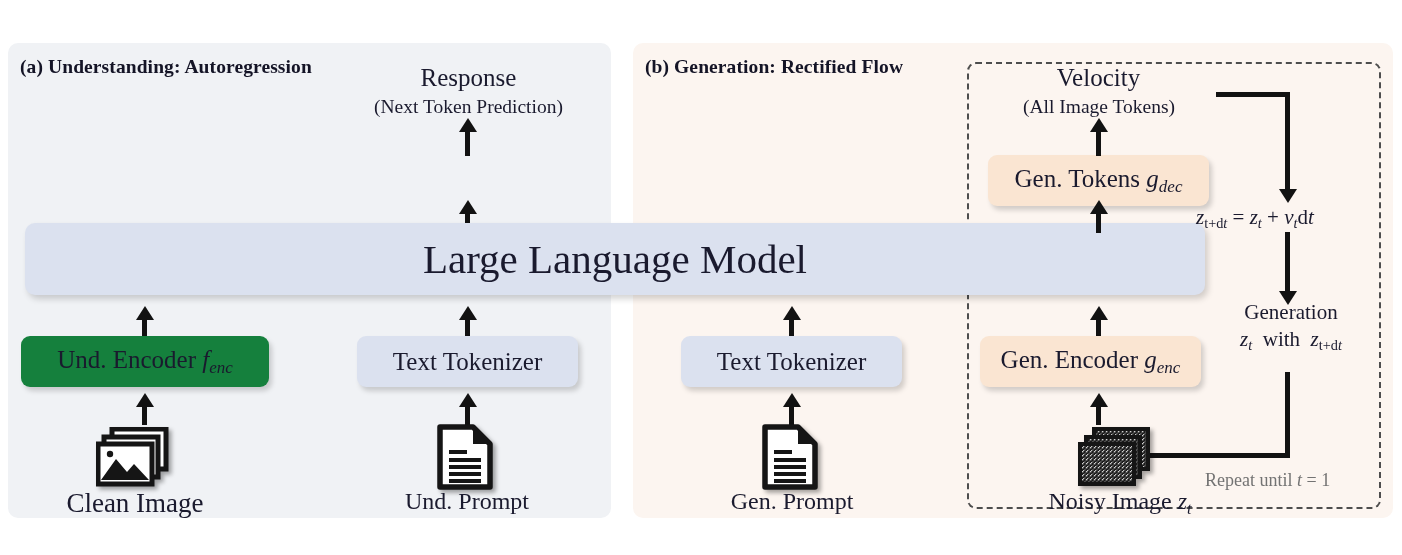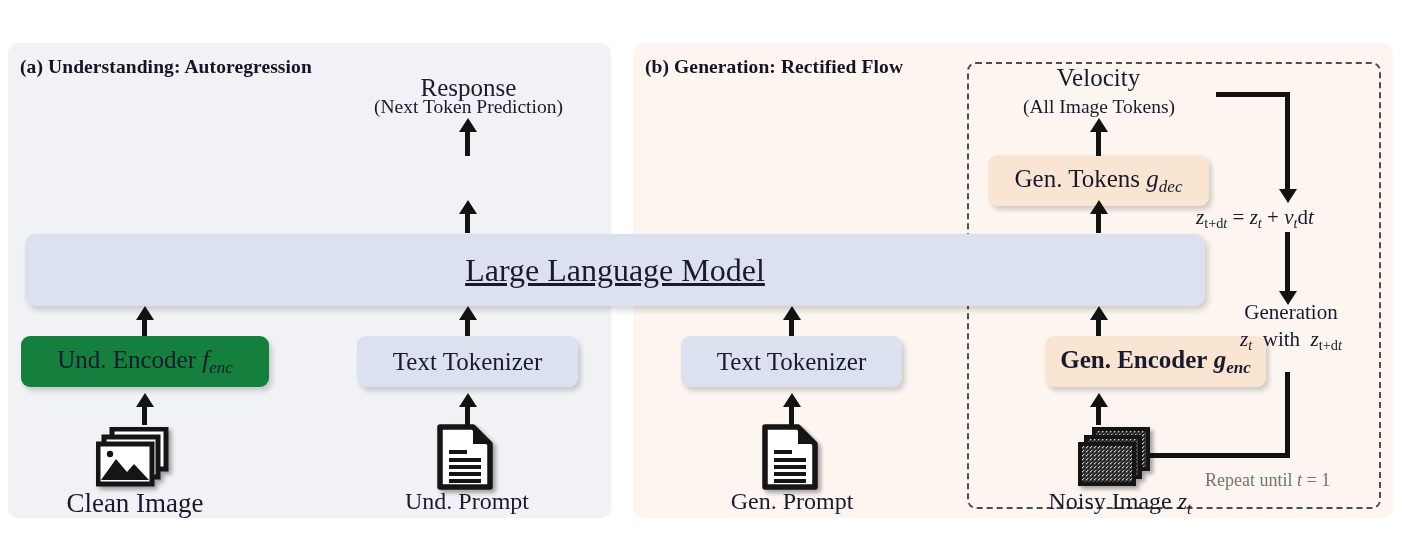--- a/index.html
+++ b/index.html
@@ -22,34 +22,34 @@
               border:2.2px dashed #4d4d4d;border-radius:9px;background:transparent;}
 
   
   .node{position:absolute;border-radius:9px;display:flex;align-items:center;
         justify-content:center;box-shadow:3px 4px 5px rgba(0,0,0,.17);
         font-size:25px;line-height:1;white-space:nowrap;}
   .blue{background:#dbe1ef;}
   .green{background:#15803d;}
   .peach{background:#fae5d2;}
 
-  #llm{left:25px;top:234px;width:1180px;height:72px;background:#dbe1ef;
-       border-radius:10px;font-size:32px;box-shadow:3px 4px 6px rgba(0,0,0,.17);
-       display:flex;align-items:center;justify-content:center;position:absolute;text-decoration:underline;}
+  #llm{left:25px;top:223px;width:1180px;height:72px;background:#dbe1ef;
+       border-radius:10px;font-size:41px;box-shadow:3px 4px 6px rgba(0,0,0,.17);
+       display:flex;align-items:center;justify-content:center;position:absolute;}
 
   #text-detok{left:357px;top:155px;width:221px;height:51px;}
   #und-enc   {left:21px; top:336px;width:248px;height:51px;}
   #text-tok-a{left:357px;top:336px;width:221px;height:51px;}
   #text-tok-b{left:681px;top:336px;width:221px;height:51px;}
   #gen-dec   {left:988px;top:155px;width:221px;height:51px;}
-  #gen-enc   {left:1045px;top:336px;width:221px;height:51px;font-weight:bold;}
+  #gen-enc   {left:980px;top:336px;width:221px;height:51px;}
 
   
   .flabel{position:absolute;text-align:center;white-space:nowrap;line-height:1.2;}
-  #resp-title{left:366px;top:63px;width:205px;font-size:25px;margin-top:10px;}
+  #resp-title{left:366px;top:63px;width:205px;font-size:25px;}
   #resp-sub  {left:330px;top:95px;width:277px;font-size:19.5px;}
   #vel-title {left:1001px;top:63px;width:195px;font-size:25px;}
   #vel-sub   {left:970px;top:95px;width:258px;font-size:19.5px;}
 
   #lbl-clean {left:45px; top:487px;width:180px;font-size:27px;}
   #lbl-undp  {left:377px;top:487px;width:180px;font-size:24px;}
   #lbl-genp  {left:702px;top:487px;width:180px;font-size:24px;}
   #lbl-noisy {left:1025px;top:487px;width:190px;font-size:24px;}
 
   #eq-update {left:1196px;top:205px;width:190px;font-size:21px;text-align:left;}

